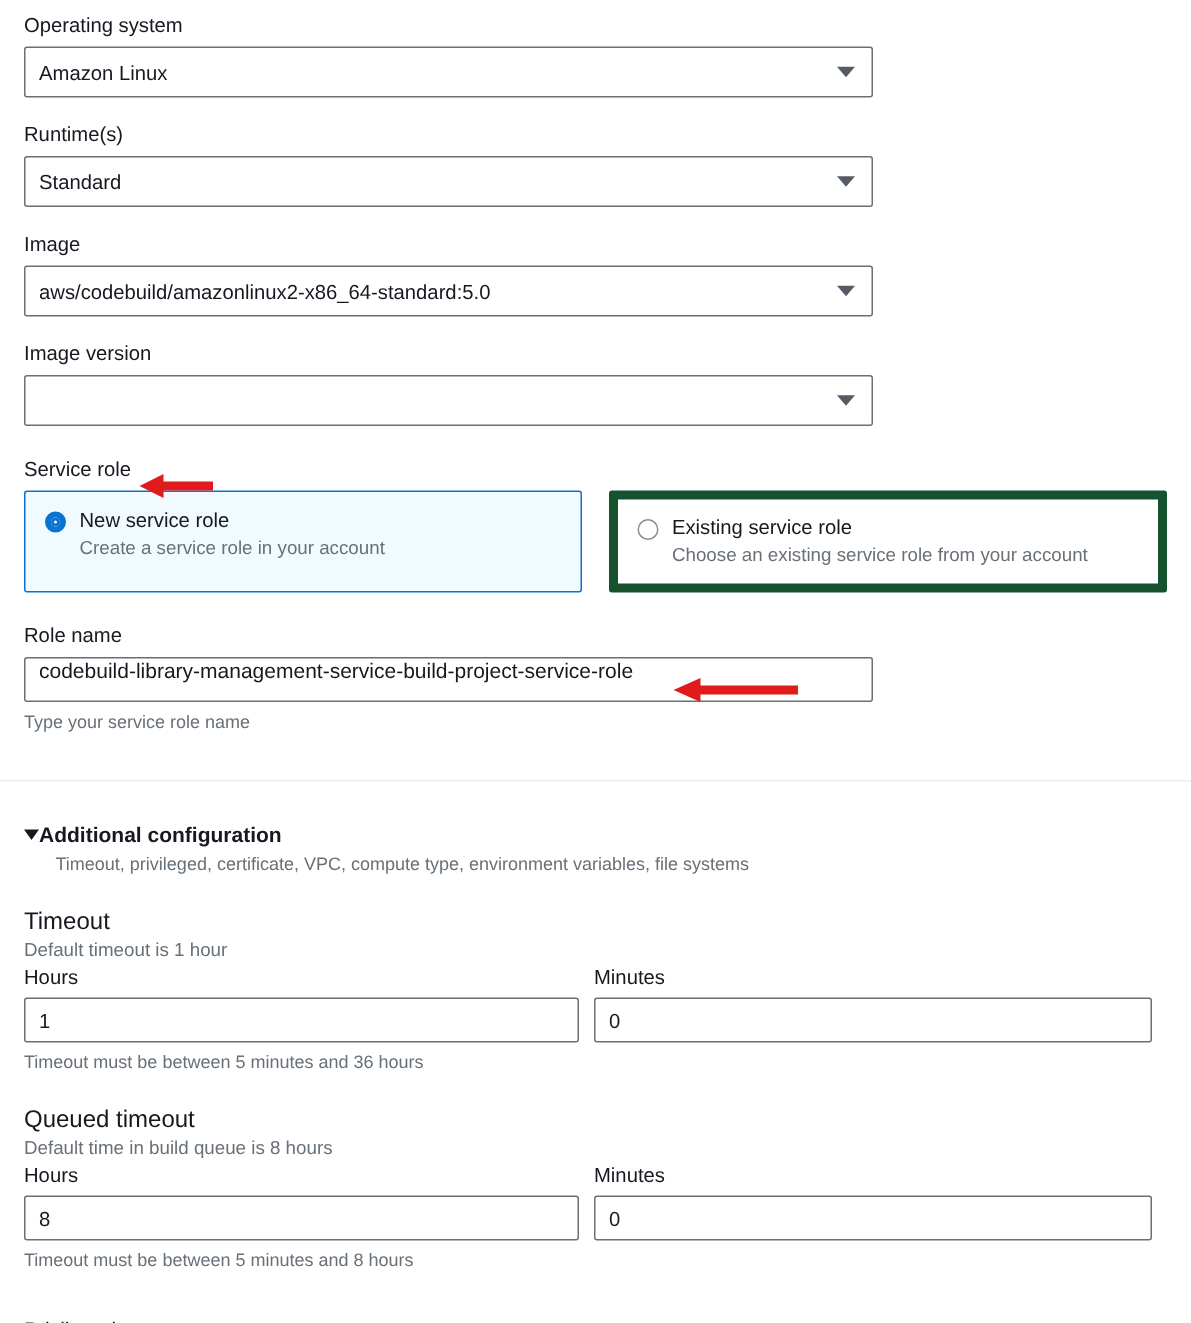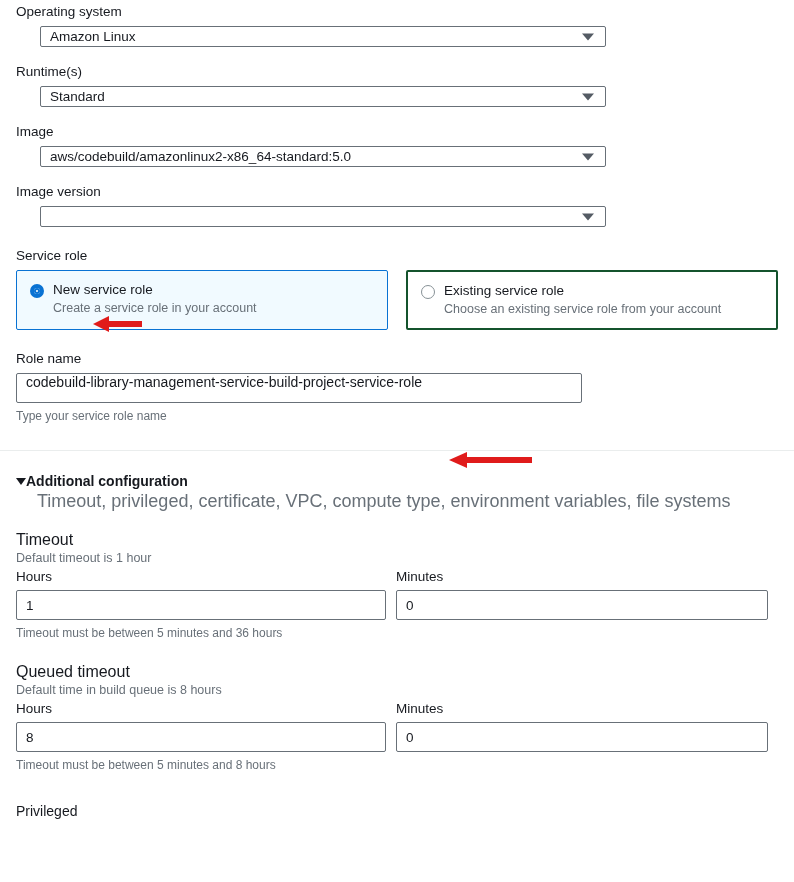--- a/index.html
+++ b/index.html
@@ -20,57 +20,56 @@
   .field-label {
     font-size: 13.5px;
     color: #16191f;
     line-height: 16px;
     margin-bottom: 6px;
   }
 
   .select-box {
     position: relative;
     width: 566px;
-    height: 21px;
+    height: 34px;
     border: 1px solid #687078;
     border-radius: 2px;
     background: #ffffff;
     display: flex;
     align-items: center;
     padding: 0 34px 0 9px;
     font-size: 13.5px;
     color: #16191f;
     white-space: nowrap;
     overflow: hidden;
-    margin-left: 24px;
   }
   .caret {
     position: absolute;
     right: 11px;
     top: 50%;
     transform: translateY(-50%);
     width: 0; height: 0;
     border-left: 6px solid transparent;
     border-right: 6px solid transparent;
     border-top: 7px solid #545b64;
   }
 
-  .group { padding: 4px 16px; }
+  .group { padding: 9px 16px; }
   .block { margin-bottom: 17px; }
 
   
   .tiles {
     display: flex;
     gap: 18px;
     margin-top: 6px;
   }
   .tile {
     width: 374px;
     min-height: 58px;
-    border: 2px solid #14532d;
+    border: 6px solid #14532d;
     border-radius: 2px;
     background: #ffffff;
     padding: 10px 12px 11px 13px;
     display: flex;
     align-items: flex-start;
     gap: 9px;
   }
   .tile.selected {
     border: 1px solid #0972d3;
     background: #f1faff;
@@ -140,21 +139,21 @@
     border-left: 5px solid transparent;
     border-right: 5px solid transparent;
     border-top: 7px solid #16191f;
   }
   .expander-title {
     font-size: 14px;
     font-weight: bold;
     color: #16191f;
   }
   .expander-sub {
-    font-size: 18px;
+    font-size: 12px;
     color: #687078;
     margin: 4px 0 0 21px;
     line-height: 16px;
   }
 
   
   .sect-title {
     font-size: 16px;
     color: #16191f;
     line-height: 18px;

